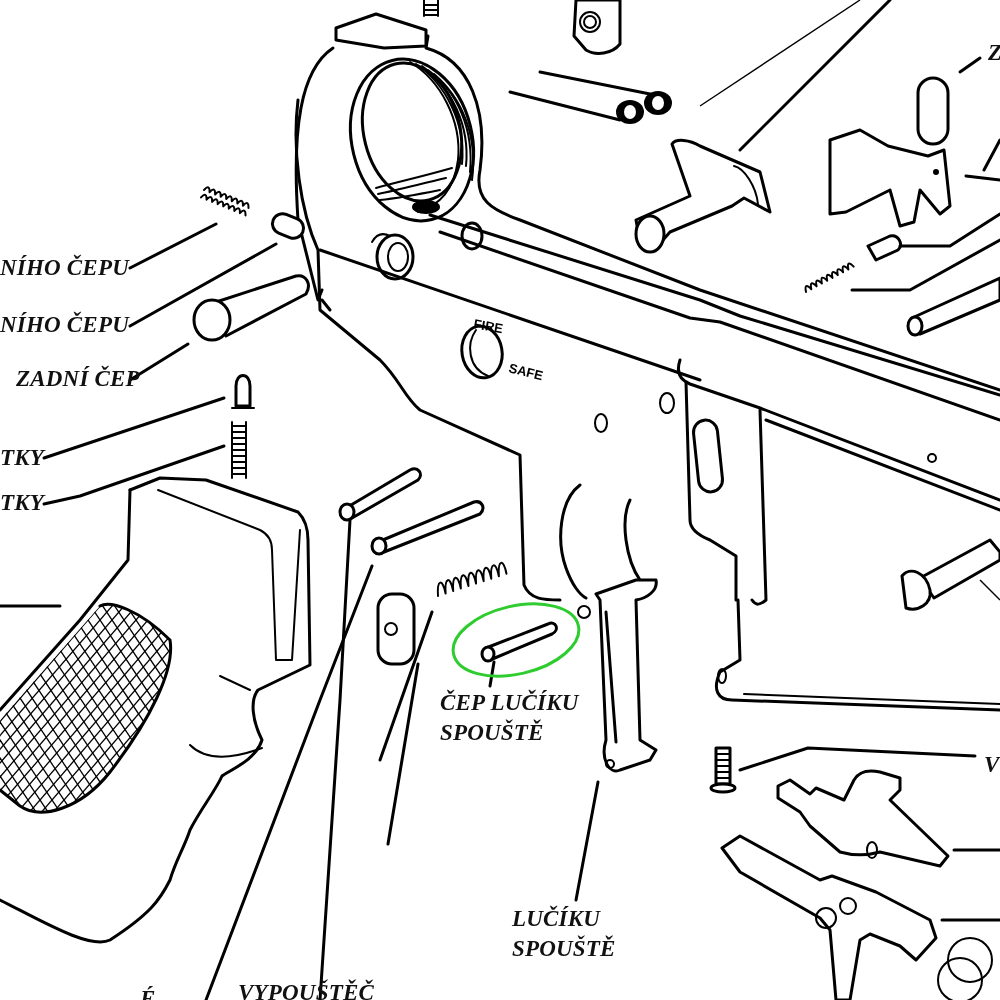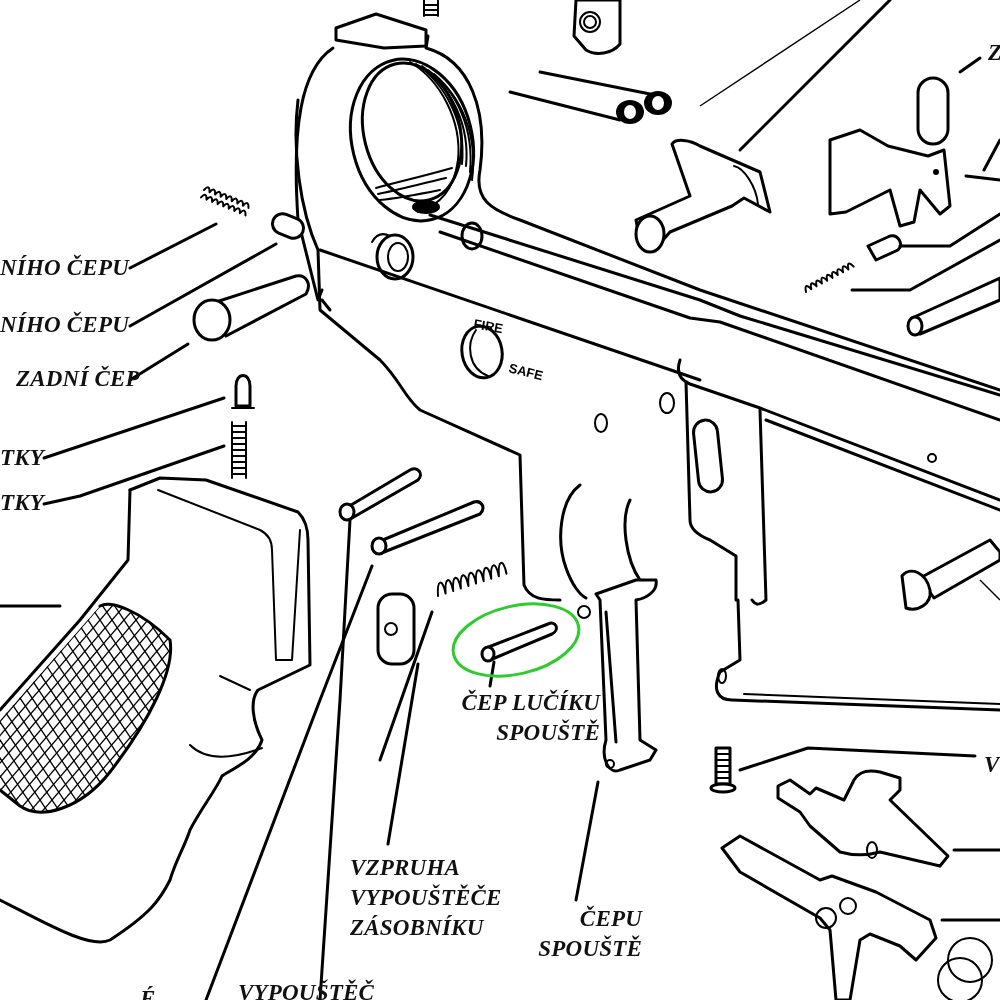--- a/index.html
+++ b/index.html
@@ -6,21 +6,21 @@
   body{width:1000px;height:1000px;overflow:hidden;position:relative;}
   #stage{position:absolute;left:0;top:0;width:1000px;height:1000px;}
   svg{position:absolute;left:0;top:0;}
   .ln{fill:none;stroke:#000;stroke-width:3;stroke-linecap:round;stroke-linejoin:round;}
   .ln2{fill:none;stroke:#000;stroke-width:2;stroke-linecap:round;stroke-linejoin:round;}
   .thin{fill:none;stroke:#000;stroke-width:1.4;}
   .fillw{fill:#fff;stroke:#000;stroke-width:3;stroke-linejoin:round;}
   .blk{fill:#000;}
   .lbl{position:absolute;font-family:"Liberation Serif","DejaVu Serif",serif;font-style:italic;font-weight:bold;
        font-size:23px;color:#111;white-space:nowrap;line-height:30px;letter-spacing:0.2px;}
-  .lbl.center{text-align:right;}
+  .lbl.center{text-align:left;}
   .sel{font-family:"Liberation Sans","DejaVu Sans",sans-serif;font-size:13px;font-weight:bold;fill:#000;}
 </style>
 </head>
 <body>
 
 <div id="stage">
 <svg width="1000" height="1000" viewBox="0 0 1000 1000">
 
   <g>
 
@@ -338,28 +338,23 @@
 <div class="lbl" style="left:0;top:310px;">NÍHO ČEPU</div>
 <div class="lbl" style="left:16px;top:364px;">ZADNÍ ČEP</div>
 <div class="lbl" style="left:0;top:443px;">TKY</div>
 <div class="lbl" style="left:0;top:488px;">TKY</div>
 
 <div class="lbl center" style="left:440px;top:688px;width:160px;">
   <div>ČEP LUČÍKU</div>
   <div>SPOUŠTĚ</div>
 </div>
 
-<div class="lbl" style="left:350px;top:853px;">
-  <div>VZPRUHA</div>
-  <div>VYPOUŠTĚČE</div>
-  <div>ZÁSOBNÍKU</div>
-</div>
 
 <div class="lbl center" style="left:512px;top:904px;width:130px;">
-  <div>ČEPU</div>
+  <div>LUČÍKU</div>
   <div>SPOUŠTĚ</div>
 </div>
 
 <div class="lbl" style="left:238px;top:978px;">VYPOUŠTĚČ</div>
 <div class="lbl" style="left:140px;top:984px;">É</div>
 <div class="lbl" style="left:988px;top:38px;">Z</div>
 <div class="lbl" style="left:984px;top:750px;">V</div>
 </div>
 
 </body></html>

